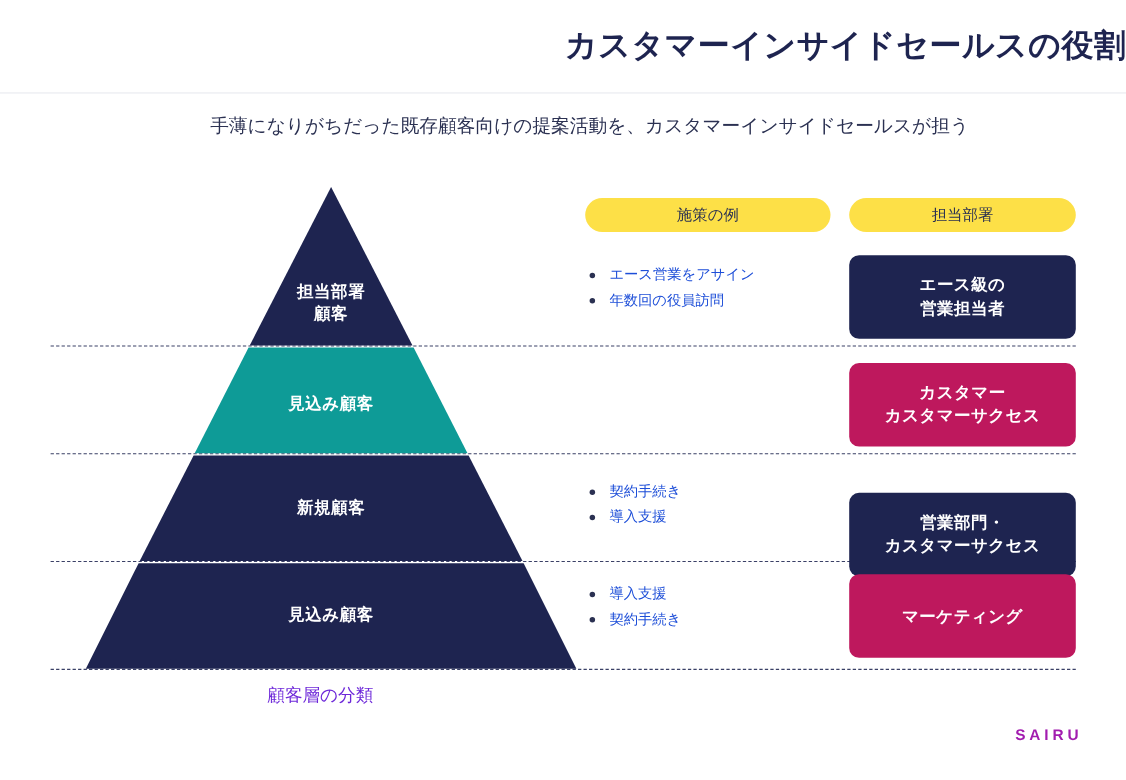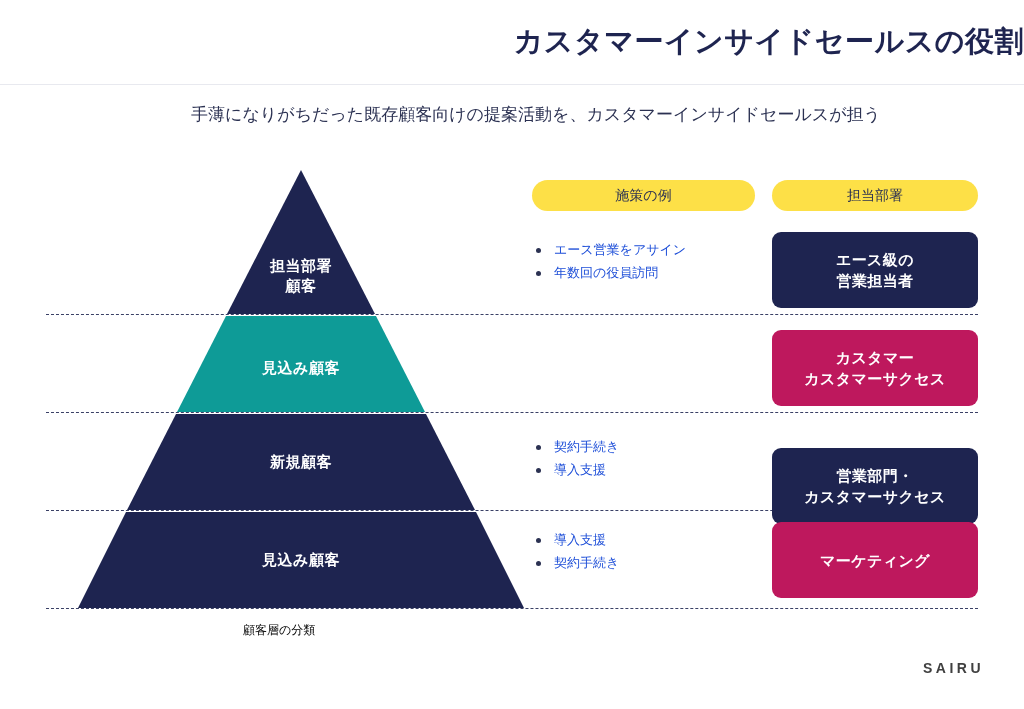--- a/index.html
+++ b/index.html
@@ -89,22 +89,22 @@
     left: 60px;
     top: 160px;
     width: 490px;
     height: 460px;
   }
 
   .pyramid-caption {
     position: absolute;
     left: 243px;
     top: 622px;
-    font-size: 12px;
-    color: #000000;
+    font-size: 16px;
+    color: #6d28d9;
     white-space: nowrap;
   }
 
   .tier-label {
     position: absolute;
     width: 260px;
     text-align: center;
     color: #ffffff;
     font-size: 15px;
     font-weight: 700;
@@ -170,21 +170,21 @@
   .badge-3 { top: 522px; background: #be185d; }
 
   
   .logo {
     position: absolute;
     right: 40px;
     top: 660px;
     font-size: 14px;
     font-weight: 700;
     letter-spacing: 3.5px;
-    color: #404040;
+    color: #a21caf;
   }
 </style>
 </head>
 <body>
 
 <div class="slide">
 
   <div class="title">カスタマーインサイドセールスの役割</div>
   <div class="title-rule"></div>
   <div class="subtitle">手薄になりがちだった既存顧客向けの提案活動を、カスタマーインサイドセールスが担う</div>

